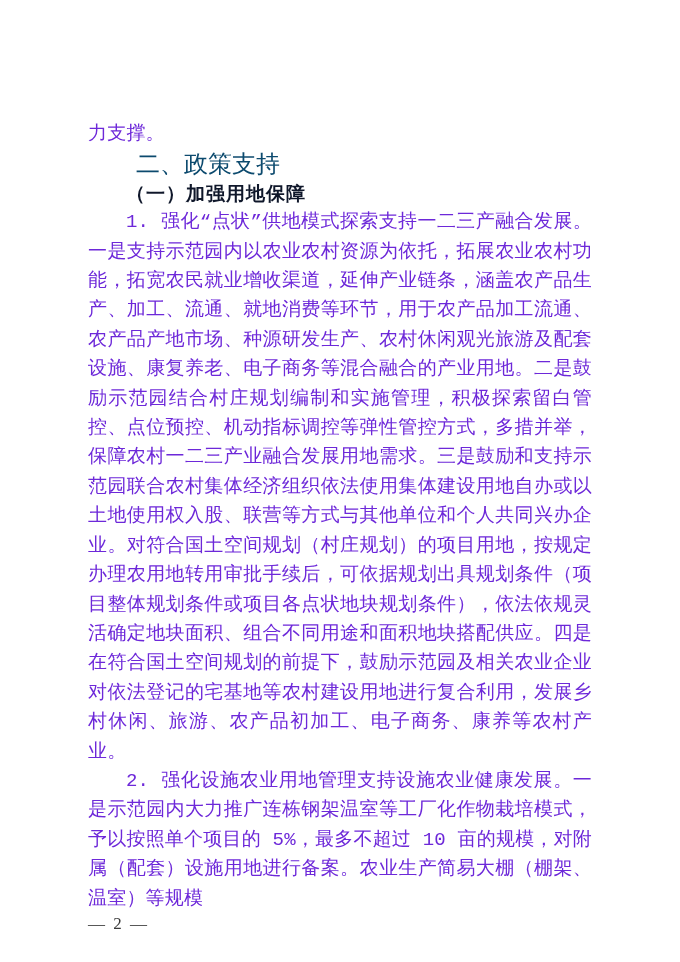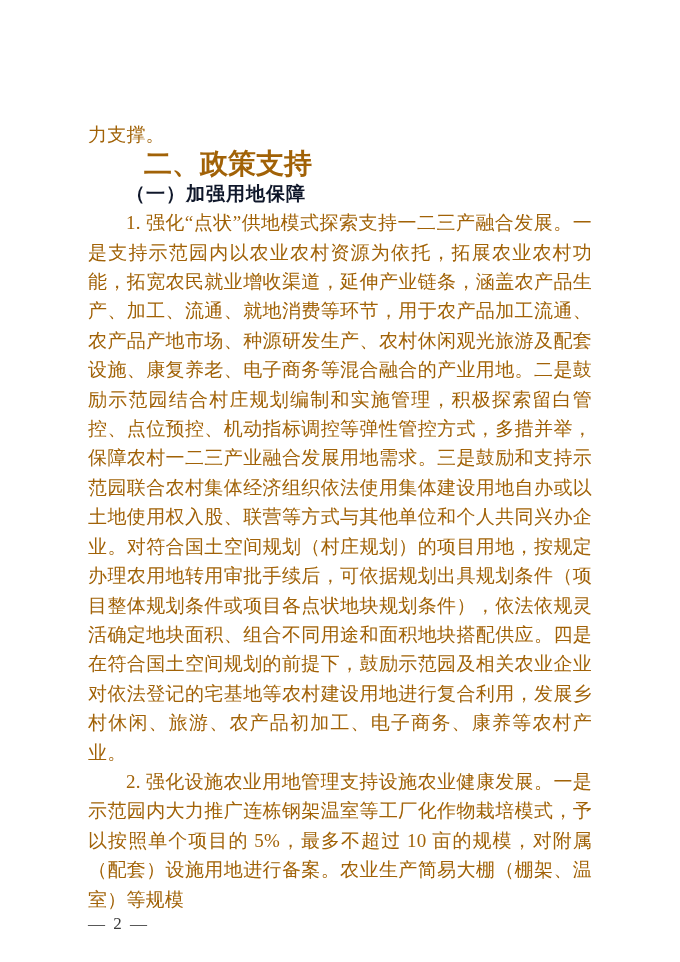--- a/index.html
+++ b/index.html
@@ -15,36 +15,36 @@
     overflow: hidden;
     color: #2e2e2e;
   }
   .content {
     position: absolute;
     left: 88px;
     top: 120px;
     width: 504px;
   }
   .body-par {
-    font-family: Liberation Serif, serif;
+    font-family: Liberation Mono, monospace;
     font-size: 19px;
     line-height: 29.4px;
-    color: #a16207;
+    color: #6d28d9;
     text-align: justify;
     text-justify: inter-character;
     letter-spacing: 0.2px;
   }
   .indent { text-indent: 2em; }
   .no-indent { text-indent: 0; }
   .heading-1 {
     font-family: "Liberation Sans", sans-serif;
-    font-weight: 700;
-    font-size: 28px;
+    font-weight: 400;
+    font-size: 24px;
     line-height: 29.4px;
-    color: #a16207;
+    color: #0c4a6e;
     text-indent: 2em;
   }
   .heading-2 {
     font-family: "Liberation Serif", serif;
     font-weight: 700;
     font-size: 19px;
     line-height: 29.4px;
     color: #0f172a;
     text-indent: 2em;
     letter-spacing: 1px;

